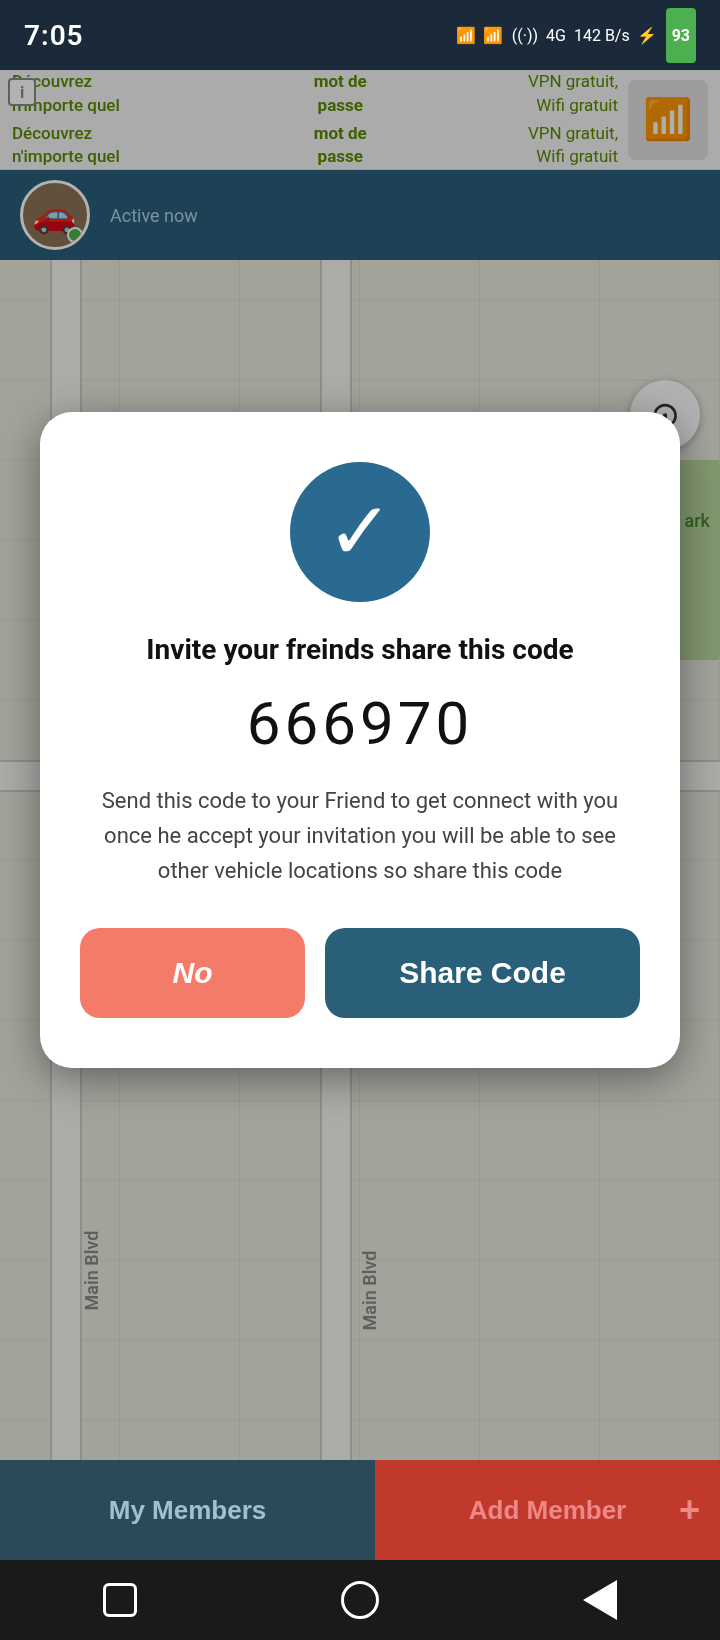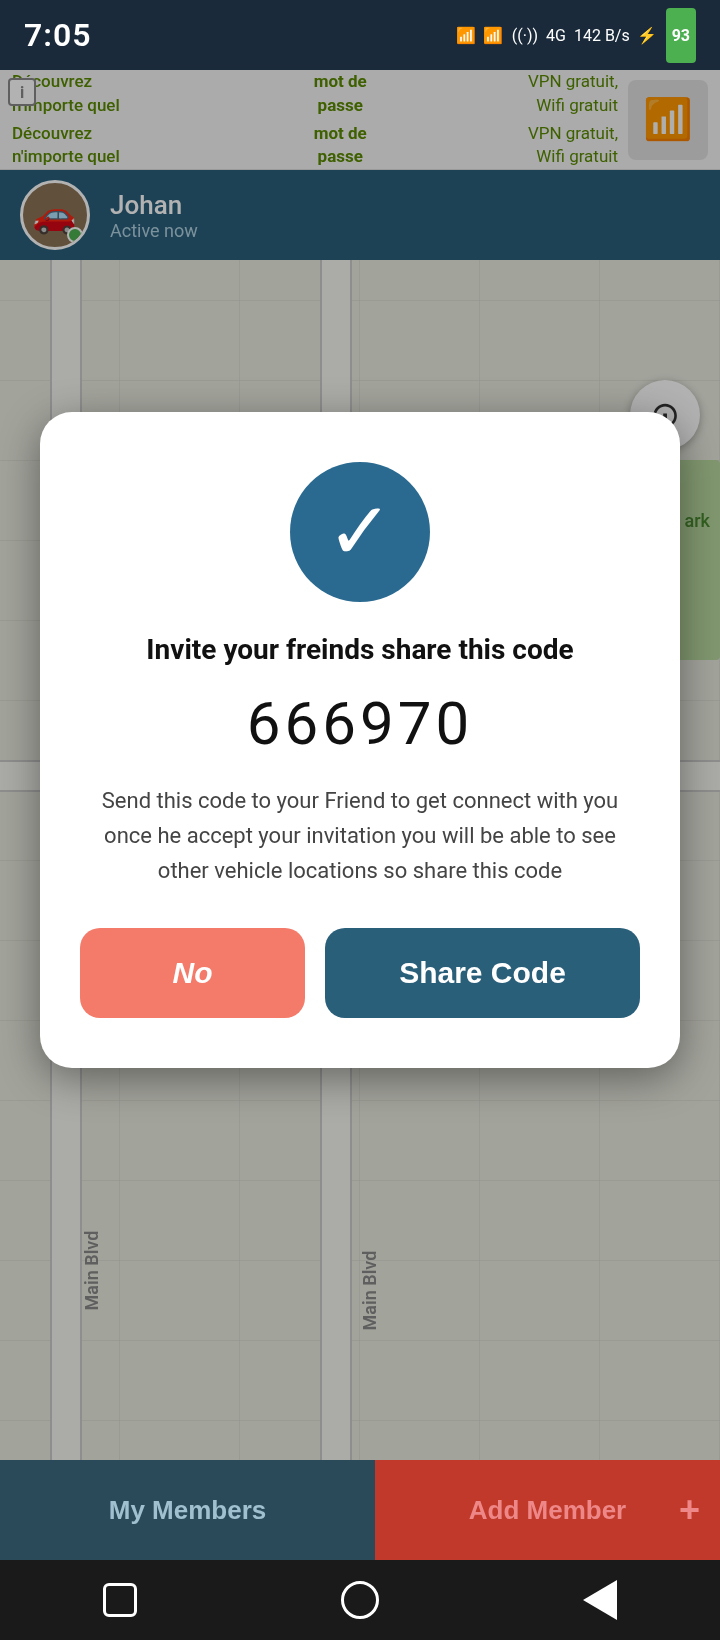--- a/index.html
+++ b/index.html
@@ -20,21 +20,21 @@
       background: #1a2a3a;
       display: flex;
       align-items: center;
       justify-content: space-between;
       padding: 0 24px;
       position: relative;
       z-index: 100;
     }
     .status-time {
       color: white;
-      font-size: 32px;
+      font-size: 28px;
       font-weight: 600;
       letter-spacing: 1px;
     }
     .status-icons {
       display: flex;
       align-items: center;
       gap: 8px;
       color: white;
       font-size: 18px;
     }
@@ -507,21 +507,20 @@
     <span style="font-size:40px">📶</span>
   </div>
 </div>
 
 <div class="user-header">
   <div class="user-avatar">
     <span class="avatar-car">🚗</span>
     <div class="online-dot"></div>
   </div>
   <div class="user-info">
-    <div class="user-name">Johan</div>
     <div class="user-status">Active now</div>
   </div>
 </div>
 
 <div class="map-bg">
   <div class="map-road-v1"></div>
   <div class="map-road-h1"></div>
   <div class="map-road-v2"></div>
   <div class="green-area"></div>
   <span class="map-label park-label">ark</span>

